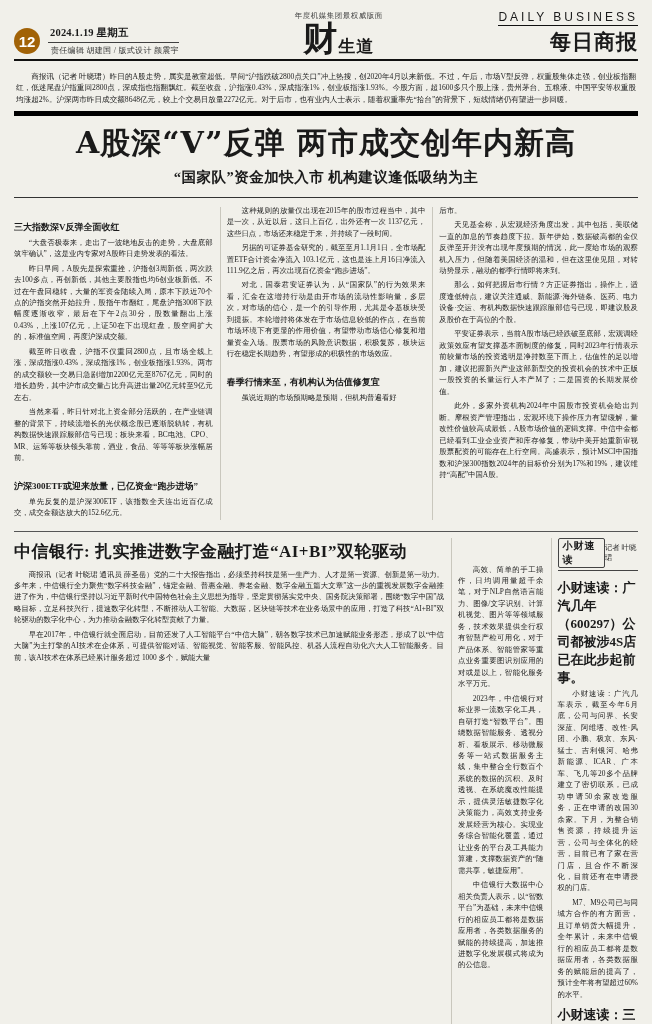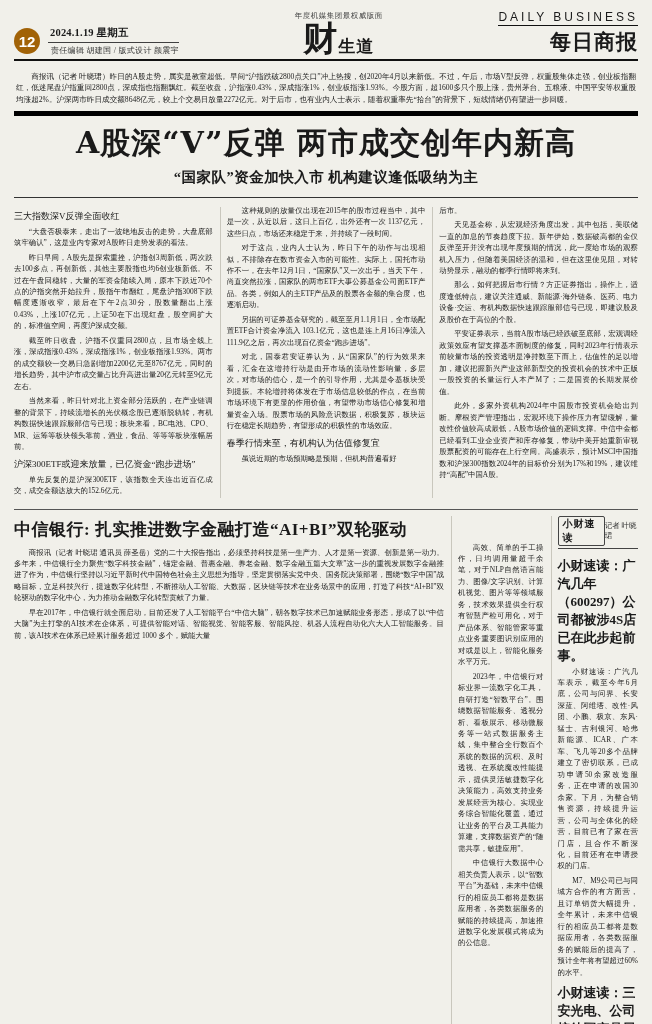--- a/index.html
+++ b/index.html
@@ -96,21 +96,21 @@
     grid-template-columns: 1fr 1fr 1fr;
     gap: 0 14px;
     margin-top: 7px;
   }
   .cols3 > div { position: relative; }
   .cols3 > div + div::before {
     content:""; position:absolute; left:-7px; top:2px; bottom:2px;
     border-left: 1px solid #c9c7bd;
   }
   .sec-h {
-    font-size: 9px; font-weight: normal; margin: 5px 0 3px 0;
+    font-size: 9px; font-weight: bold; margin: 16px 0 3px 0;
   }
   p.t {
     font-size: 7.4px; line-height: 1.55; text-align: justify;
     text-indent: 2em; margin: 0 0 3px 0;
   }
   p.t.noind { text-indent: 0; }
 
   
   .hdiv { border-top: 1px solid #555; margin: 9px 0 6px 0; }
 
@@ -182,21 +182,20 @@
       <p class="t">“大盘否极泰来，走出了一波绝地反击的走势，大盘底部筑牢确认”，这是业内专家对A股昨日走势发表的看法。</p>
       <p class="t">昨日早间，A股先是探索重挫，沪指创3周新低，两次跌去100多点，再创新低，其他主要股指也均6创业板新低。不过在午盘回稳转，大量的军资金陆续入局，原本下跌近70个点的沪指突然开始拉升，股指午市翻红，尾盘沪指3008下跌幅度逐渐收窄，最后在下午2点30分，股数量翻出上涨 0.43%，上涨107亿元，上证50在下出现红盘，股空间扩大的，标准值空间，再度沪深成交额。</p>
       <p class="t">截至昨日收盘，沪指不仅重回2800点，且市场全线上涨，深成指涨0.43%，深成指涨1%，创业板指涨1.93%。两市的成交额较一交易日急剧增加2200亿元至8767亿元，同时的增长趋势，其中沪市成交量占比升高进出量20亿元转至9亿元左右。</p>
       <p class="t">当然来看，昨日针对北上资金部分活跃的，在产业链调整的背景下，持续流增长的光伏概念股已逐渐脱轨转，有机构数据快速跟踪服部信号已现；板块来看，BC电池、CPO、MR、运筹等板块领头靠前，酒业，食品、等等等板块涨幅居前。</p>
       <div class="sec-h">沪深300ETF或迎来放量，已亿资金“跑步进场”</div>
       <p class="t">单先反复的是沪深300ETF，该指数全天连出近百亿成交，成交金额达放大的152.6亿元。</p>
     </div>
 
     <div>
       <p class="t">这种规则的放量仅出现在2015年的股市过程当中，其中是一次，从近以后，这日上百亿，出外还有一次 1137亿元，这些日点，市场还来稳定于来，并持续了一段时间。</p>
-      <p class="t">对于这点，业内人士认为，昨日下午的动作与出现相似，不排除存在数市资金入市的可能性。实际上，国托市动作不一，在去年12月1日，“国家队”又一次出手，当天下午，尚直突然拉涨，国家队的两市ETF大事公募基金公司面ETF产品。各类，例如人的主ETF产品及的股票各金额的集合度，也逐渐启动。</p>
       <p class="t">另据的可证券基金研究的，截至至月1.1月1日，全市场配置ETF合计资金净流入 103.1亿元，这也是连上月16日净流入 111.9亿之后，再次出现百亿资金“跑步进场”。</p>
       <p class="t">对北，国泰君安证券认为，从“国家队”的行为效果来看，汇金在这增持行动是由开市场的流动性影响量，多层次，对市场的信心，是一个的引导作用，尤其是令基板块受到提振。本轮增持将体发在于市场信息较低的作点，在当前市场环境下有更显的作用价值，有望带动市场信心修复和增量资金入场。股票市场的风险意识数据，积极复苏，板块运行在稳定长期趋势，有望形成的积极性的市场效应。</p>
       <div class="sec-h">春季行情来至，有机构认为估值修复宜</div>
       <p class="t">虽说近期的市场预期略是预期，但机构普遍看好</p>
     </div>
 
     <div>
       <p class="t noind">后市。</p>
       <p class="t">天见基金称，从宏观经济角度出发，其中包括，美联储一直的加息的节奏趋度下拉。新年伊始，数据破高都的金仅反弹至开并没有出现年度预期的情况，此一度给市场的观察机入压力，但随着美国经济的温和，但在这里使见阻，对转动势显示，融动的都季行情即将来到。</p>
       <p class="t">那么，如何把握后市行情？方正证券指出，操作上，适度逢低特点，建议关注通威、新能源·海外链条、医药、电力设备·交运、有机构数据快速跟踪服部信号已现，即建议股及及股价在于高位的个股。</p>

